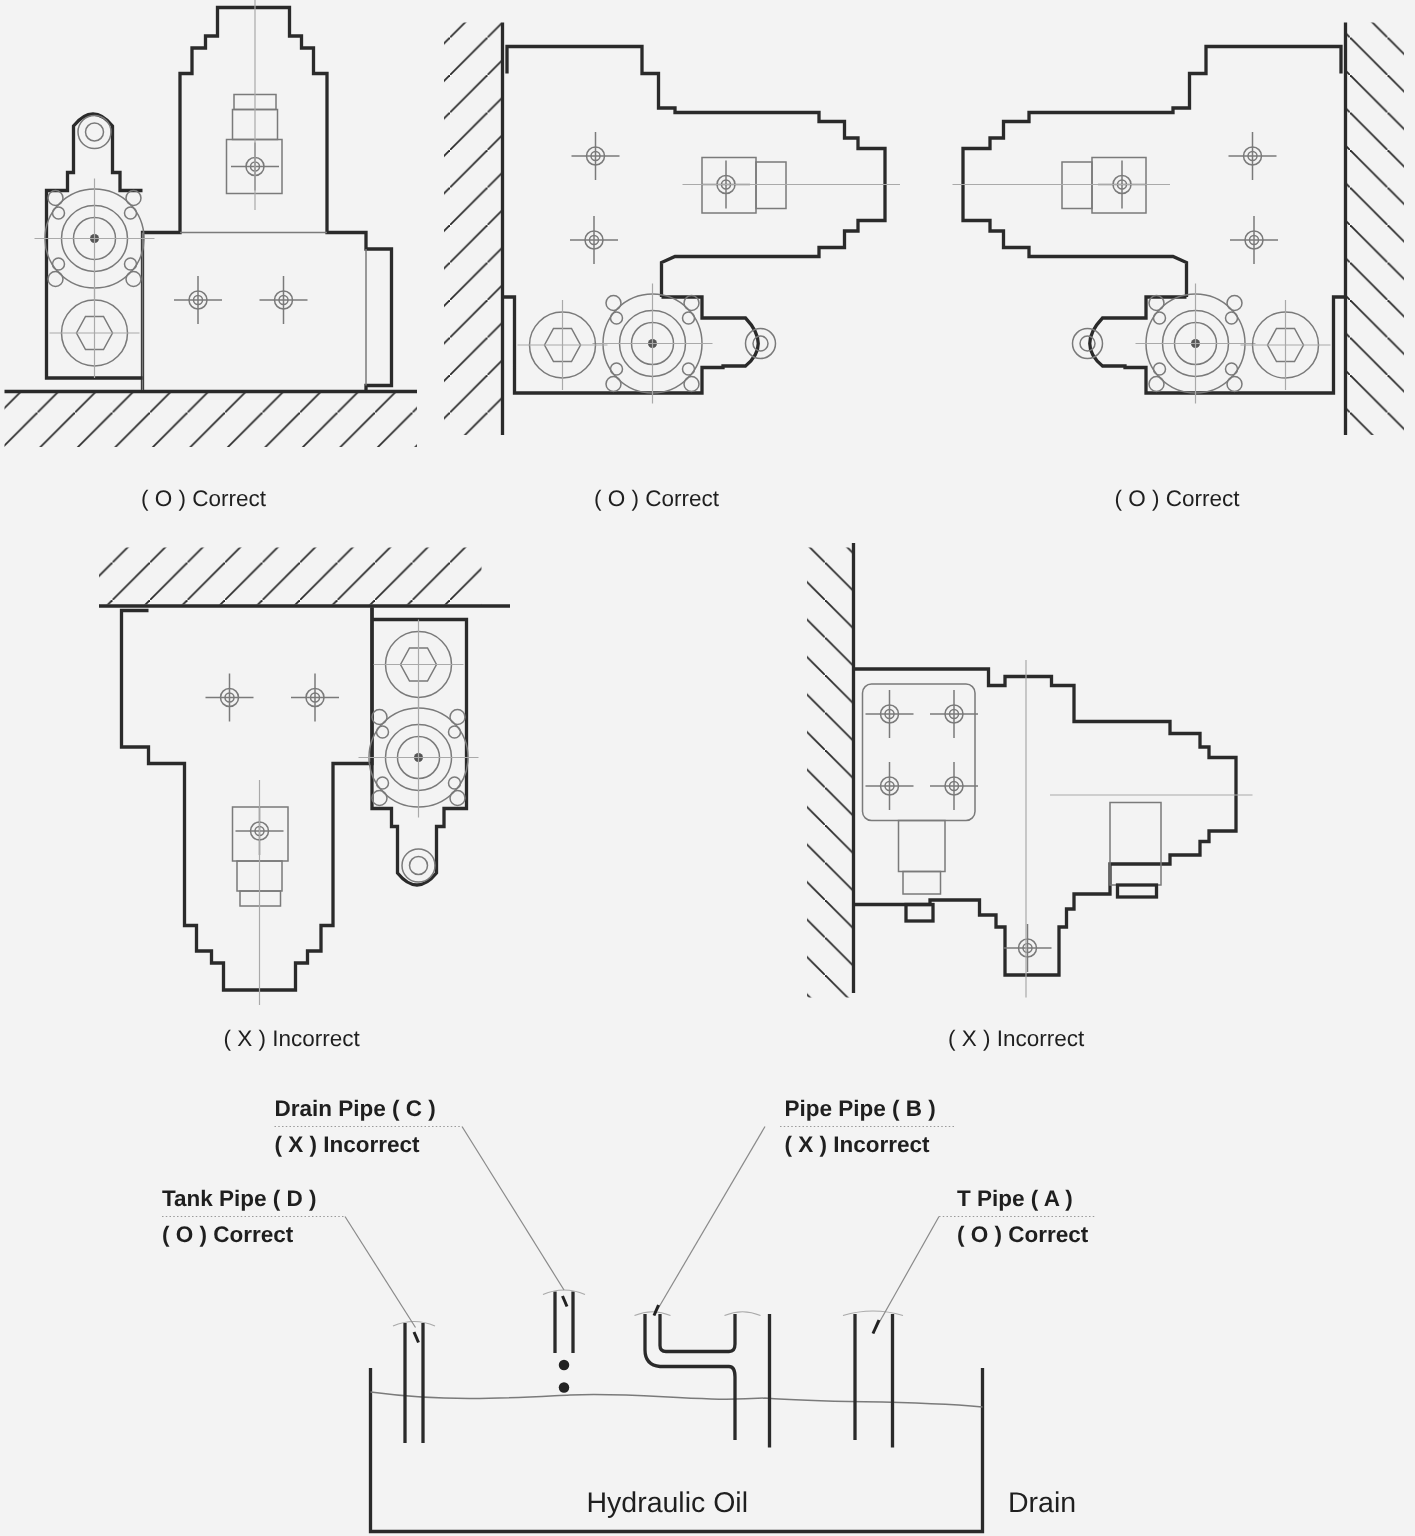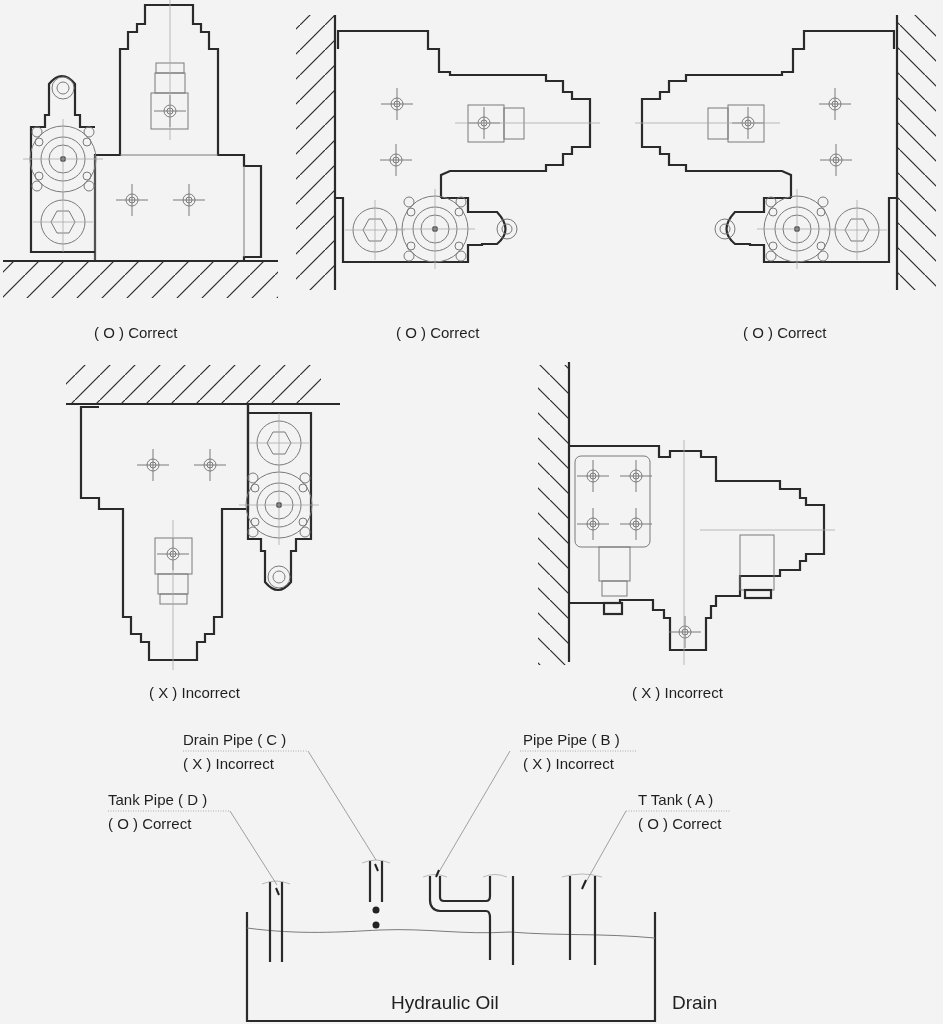--- a/index.html
+++ b/index.html
@@ -1,20 +1,20 @@
 <!DOCTYPE html>
 <html><head>
 <meta charset="utf-8">
 <style>
   html, body { margin: 0; padding: 0; background: #f3f3f3; }
   body { width: 943px; height: 1024px; position: relative; overflow: hidden;
          font-family: "Liberation Sans", sans-serif; color: #1a1a1a; }
   svg.drawing { position: absolute; left: 0; top: 0; }
   .caption { position: absolute; font-size: 15px; white-space: nowrap; color: #1f1f1f; }
-  .label { position: absolute; font-size: 15px; white-space: nowrap; color: #1f1f1f; line-height: 18px; }
+  .label { position: absolute; font-size: 15px; white-space: nowrap; color: #1f1f1f; line-height: 18px; font-weight: bold; }
   .big { position: absolute; font-size: 19px; white-space: nowrap; color: #1f1f1f; }
   .thick { stroke: #2a2a2a; stroke-width: 2.2; fill: none; }
   .thin { stroke: #7a7a7a; stroke-width: 1; fill: none; }
   .faint { stroke: #a9a9a9; stroke-width: 0.8; fill: none; }
   .hatch { stroke: #2a2a2a; stroke-width: 1.2; }
   .leader { stroke: #8a8a8a; stroke-width: 0.8; fill: none; }
   .dotted { stroke: #9a9a9a; stroke-width: 0.8; stroke-dasharray: 1 1.5; fill: none; }
 </style>
 </head>
 <body>
@@ -210,17 +210,17 @@
 
 <div class="label" style="left:183px; top:731px;">Drain Pipe ( C )</div>
 <div class="label" style="left:183px; top:755px;">( X ) Incorrect</div>
 
 <div class="label" style="left:108px; top:791px;">Tank Pipe ( D )</div>
 <div class="label" style="left:108px; top:815px;">( O ) Correct</div>
 
 <div class="label" style="left:523px; top:731px;">Pipe Pipe ( B )</div>
 <div class="label" style="left:523px; top:755px;">( X ) Incorrect</div>
 
-<div class="label" style="left:638px; top:791px;">T Tank ( A )</div>
+<div class="label" style="left:638px; top:791px;">T Pipe ( A )</div>
 <div class="label" style="left:638px; top:815px;">( O ) Correct</div>
 
 <div class="big" style="left:391px; top:992px;text-align:right;">Hydraulic Oil</div>
 <div class="big" style="left:672px; top:992px;">Drain</div>
 
 </body></html>

